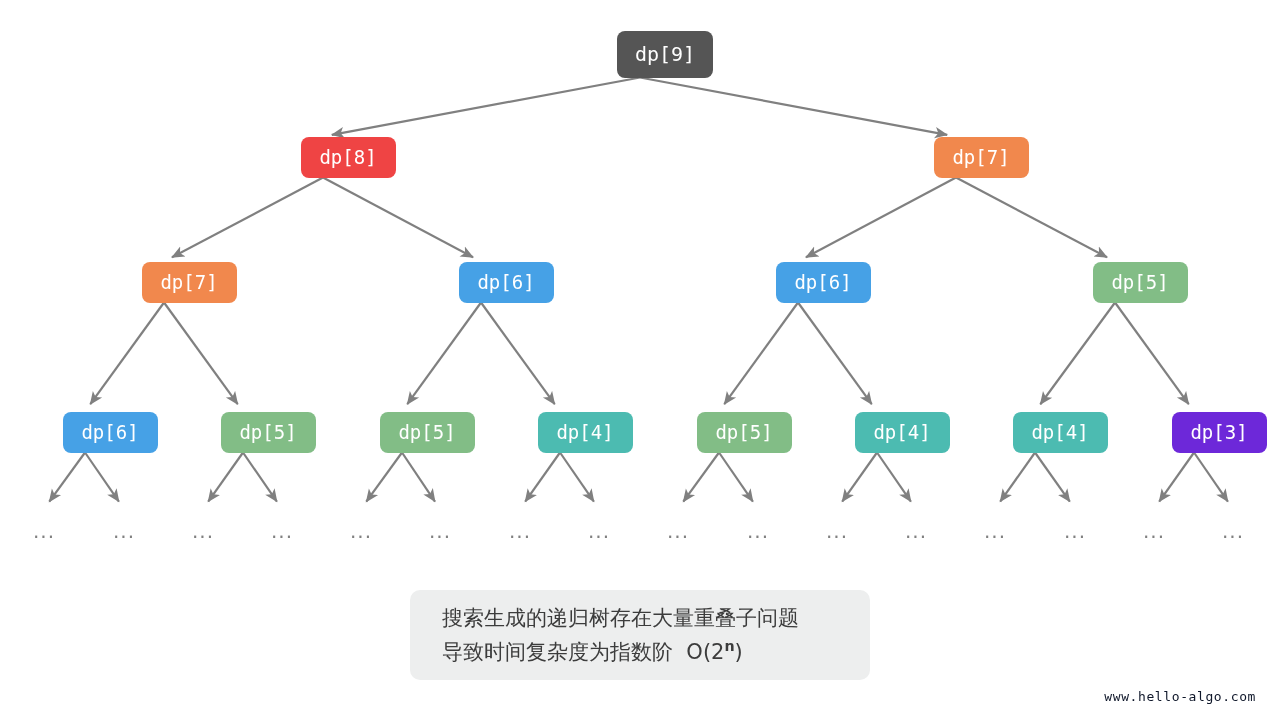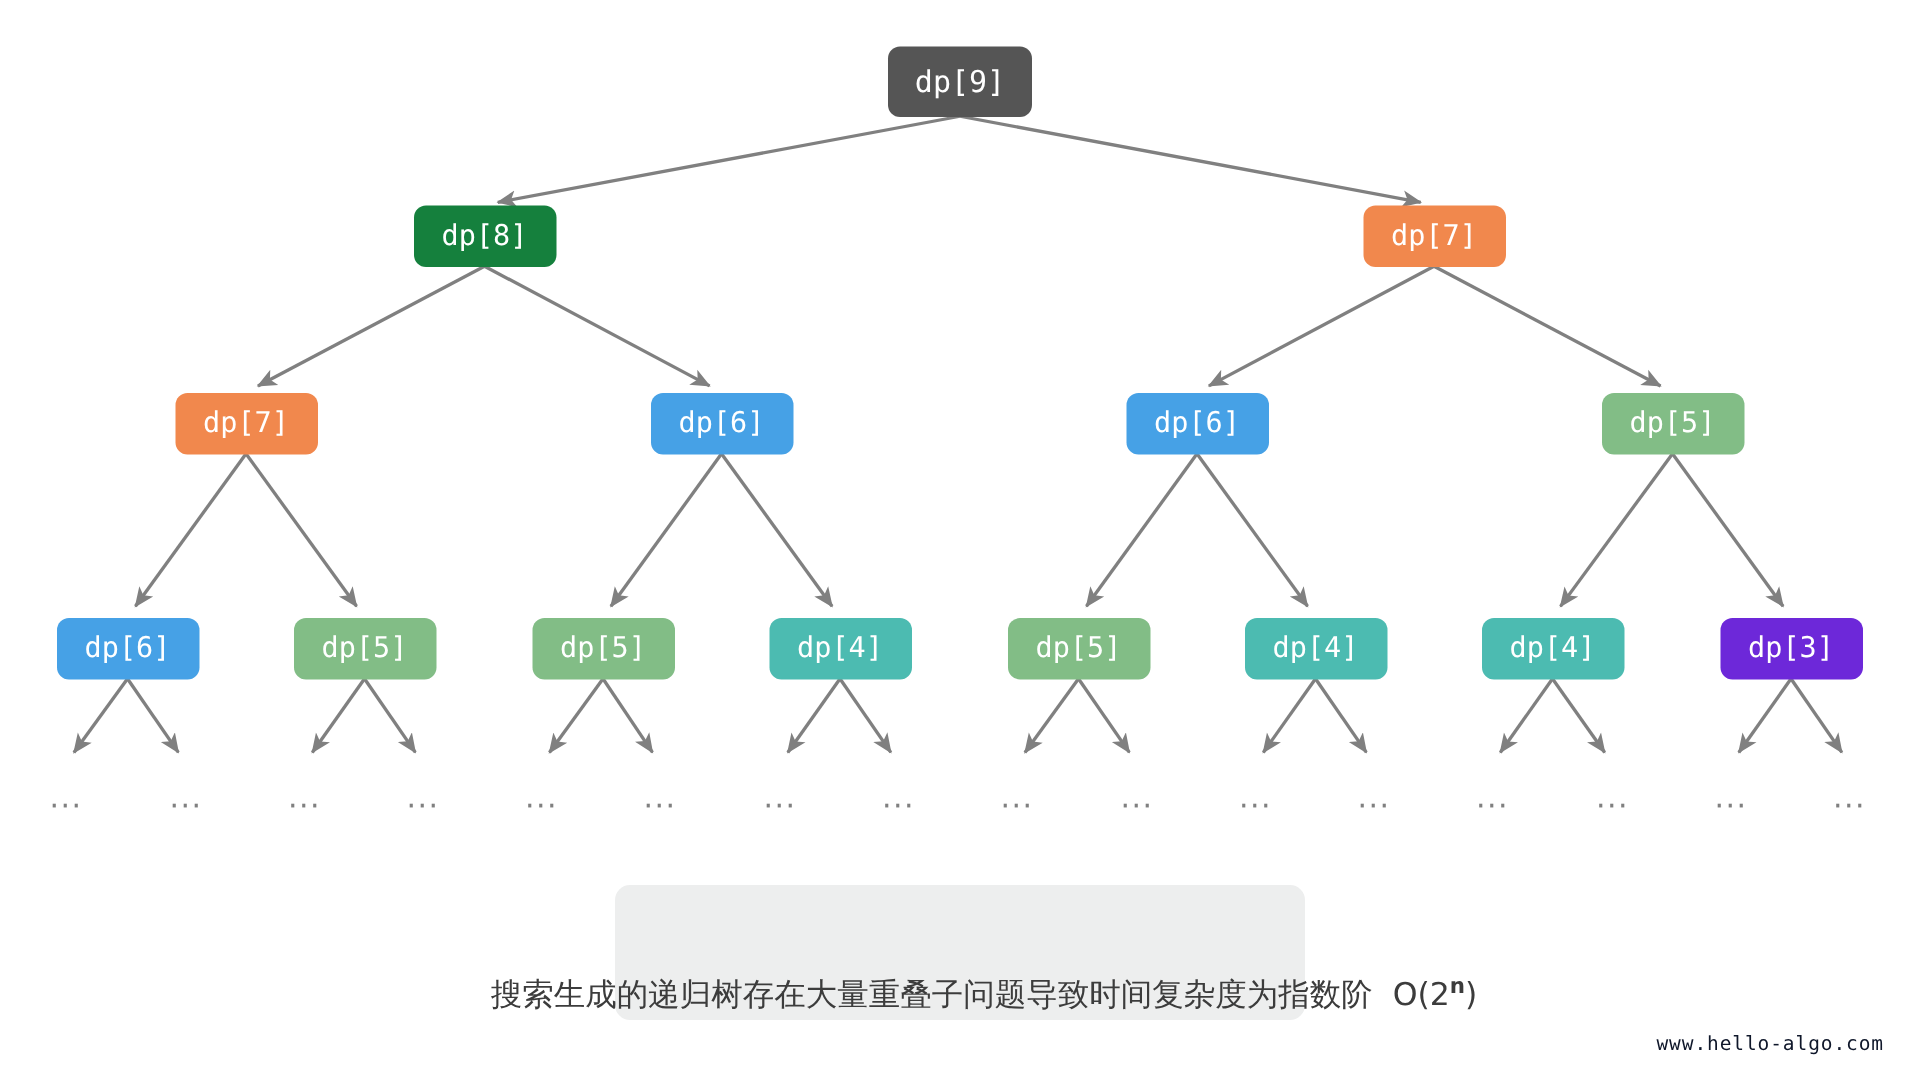--- a/index.html
+++ b/index.html
@@ -32,39 +32,40 @@
     box-sizing: border-box;
     display: flex;
     align-items: center;
     justify-content: center;
     border-radius: 8px;
     color: #ffffff;
     font-family: "DejaVu Sans Mono", "Liberation Mono", monospace;
     white-space: pre;
     letter-spacing: 0px;
     line-height: 1;
+    margin-left: 25px;
   }
   .ellipsis {
     position: absolute;
     color: #808080;
     font-family: "DejaVu Sans", "Liberation Sans", sans-serif;
     font-size: 20px;
     line-height: 1;
     letter-spacing: 1px;
     white-space: pre;
     transform: translate(-50%, -50%);
   }
   #caption-box {
     position: absolute;
     box-sizing: border-box;
     background: #edeeee;
     border-radius: 10px;
     display: flex;
-    flex-direction: row;
-    align-items: flex-end;
+    flex-direction: column;
+    align-items: flex-start;
     justify-content: center;
     color: #3c3c3c;
     padding-left: 32px;
   }
   .caption-line {
     font-family: "DejaVu Sans", "Liberation Sans", sans-serif;
     font-size: 21px;
     line-height: 34px;
     white-space: pre;
   }
@@ -127,21 +128,21 @@
         <line x1="877" y1="452.5" x2="910.8873404008336" y2="501.5931982730026" stroke="#808080" stroke-width="2.2" marker-end="url(#arrowhead)"></line>
         <line x1="1035" y1="452.5" x2="1000.2003523197538" y2="501.65450234834765" stroke="#808080" stroke-width="2.2" marker-end="url(#arrowhead)"></line>
         <line x1="1035" y1="452.5" x2="1069.7996476802462" y2="501.65450234834765" stroke="#808080" stroke-width="2.2" marker-end="url(#arrowhead)"></line>
         <line x1="1194" y1="452.5" x2="1159.2003523197538" y2="501.65450234834765" stroke="#808080" stroke-width="2.2" marker-end="url(#arrowhead)"></line>
         <line x1="1194" y1="452.5" x2="1227.8873404008336" y2="501.5931982730026" stroke="#808080" stroke-width="2.2" marker-end="url(#arrowhead)"></line>
       </g>
   </svg>
 
   <div id="nodes-layer">
       <div class="node" style="left: 592px; top: 30.5px; width: 96px; height: 47px; background: rgb(85, 85, 85); font-size: 20px;"><span>dp[9]</span></div>
-      <div class="node" style="left: 275.5px; top: 136.5px; width: 95px; height: 41px; background: #15803d; font-size: 19px;"><span>dp[8]</span></div>
+      <div class="node" style="left: 275.5px; top: 136.5px; width: 95px; height: 41px; background: #ef4444; font-size: 19px;"><span>dp[8]</span></div>
       <div class="node" style="left: 908.5px; top: 136.5px; width: 95px; height: 41px; background: rgb(241, 136, 77); font-size: 19px;"><span>dp[7]</span></div>
       <div class="node" style="left: 116.5px; top: 261.5px; width: 95px; height: 41px; background: rgb(241, 136, 77); font-size: 19px;"><span>dp[7]</span></div>
       <div class="node" style="left: 433.5px; top: 261.5px; width: 95px; height: 41px; background: rgb(70, 161, 230); font-size: 19px;"><span>dp[6]</span></div>
       <div class="node" style="left: 750.5px; top: 261.5px; width: 95px; height: 41px; background: rgb(70, 161, 230); font-size: 19px;"><span>dp[6]</span></div>
       <div class="node" style="left: 1067.5px; top: 261.5px; width: 95px; height: 41px; background: rgb(130, 189, 134); font-size: 19px;"><span>dp[5]</span></div>
       <div class="node" style="left: 37.5px; top: 411.5px; width: 95px; height: 41px; background: rgb(70, 161, 230); font-size: 19px;"><span>dp[6]</span></div>
       <div class="node" style="left: 195.5px; top: 411.5px; width: 95px; height: 41px; background: rgb(130, 189, 134); font-size: 19px;"><span>dp[5]</span></div>
       <div class="node" style="left: 354.5px; top: 411.5px; width: 95px; height: 41px; background: rgb(130, 189, 134); font-size: 19px;"><span>dp[5]</span></div>
       <div class="node" style="left: 512.5px; top: 411.5px; width: 95px; height: 41px; background: rgb(76, 187, 177); font-size: 19px;"><span>dp[4]</span></div>
       <div class="node" style="left: 671.5px; top: 411.5px; width: 95px; height: 41px; background: rgb(130, 189, 134); font-size: 19px;"><span>dp[5]</span></div>

